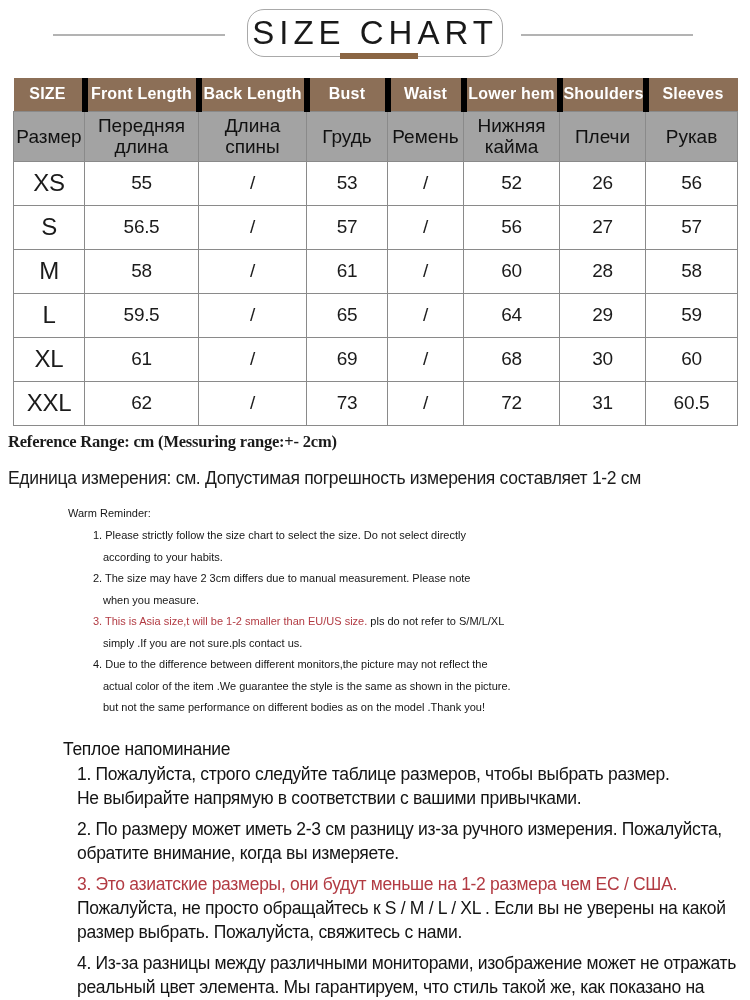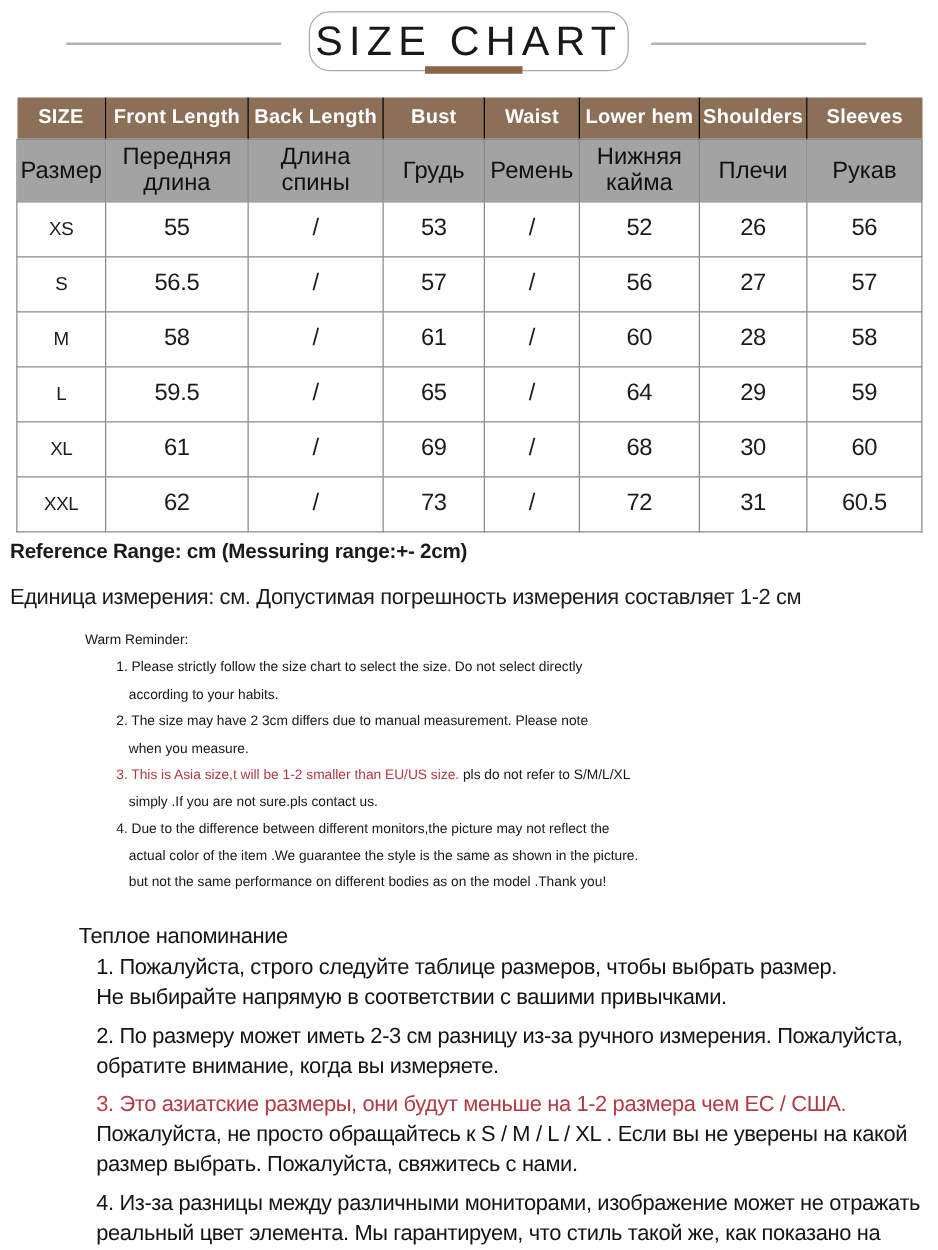--- a/index.html
+++ b/index.html
@@ -35,38 +35,38 @@
   }
 
   
   table.size-table{
     border-collapse:collapse;table-layout:fixed;
     width:724px;margin:8px 0 0 13px;text-align:center;
   }
   thead tr.en-head th{
     background:var(--header-brown,#8C6F57);color:#fff;
     font-size:16px;font-weight:bold;height:33px;
-    border:none;border-right:1px solid #000000;border-bottom:1px solid var(--border-gray,#8a8a8a);
+    border:none;border-right:6px solid #000000;border-bottom:1px solid var(--border-gray,#8a8a8a);
     letter-spacing:0.2px;
   }
   thead tr.en-head th:last-child{border-right:none;}
   thead tr.ru-head th{
     background:#a3a3a3;color:#111;font-weight:normal;
     font-size:19px;line-height:21px;height:50px;
     border:1px solid var(--border-gray,#8a8a8a);
   }
   tbody td{
     border:1px solid var(--border-gray,#8a8a8a);
     height:44px;font-size:19px;letter-spacing:-0.3px;
     font-stretch:condensed;
   }
-  tbody td.size-cell{font-size:15px;}
-
-  
-  .ref-en{margin:6px 0 16px 8px;font-size:16.5px;font-weight:bold;letter-spacing:-0.2px;}
+  tbody td.size-cell{font-size:24px;}
+
+  
+  .ref-en{margin:6px 0 16px 8px;font-size:16.5px;font-weight:bold;letter-spacing:-0.2px;font-family:Liberation Serif, serif;}
   .ref-ru{margin:8px 0 0 8px;font-size:17.5px;letter-spacing:-0.3px;}
 
   
   .block-en{margin:14px 20px 0 68px;font-size:11px;line-height:21.5px;color:#161616;}
   .block-en .heading{margin-bottom:1px;}
   .block-en .item{
     padding-left:35px;text-indent:-10px;white-space:pre-line;
   }
   .red{color:var(--alert-red,#B23B43);}
 

